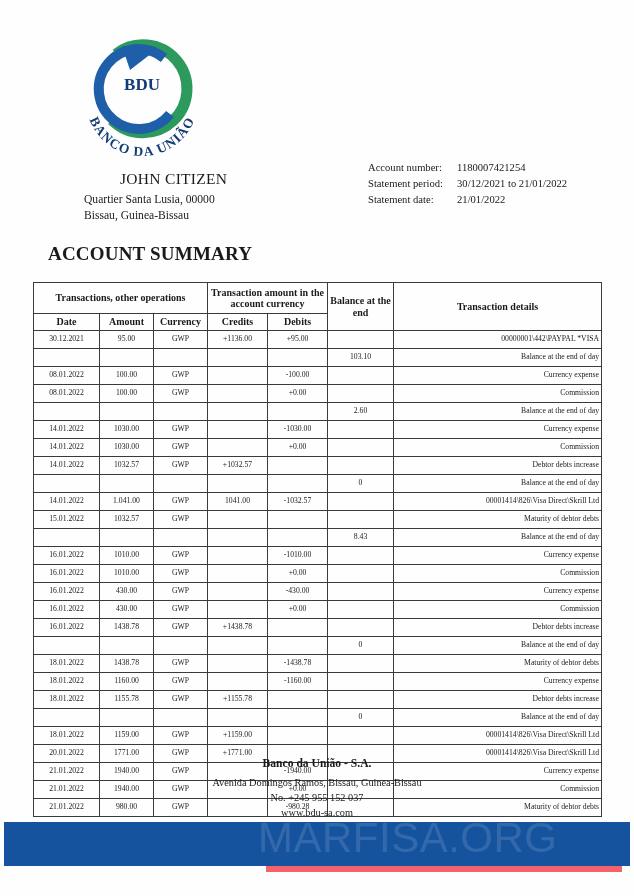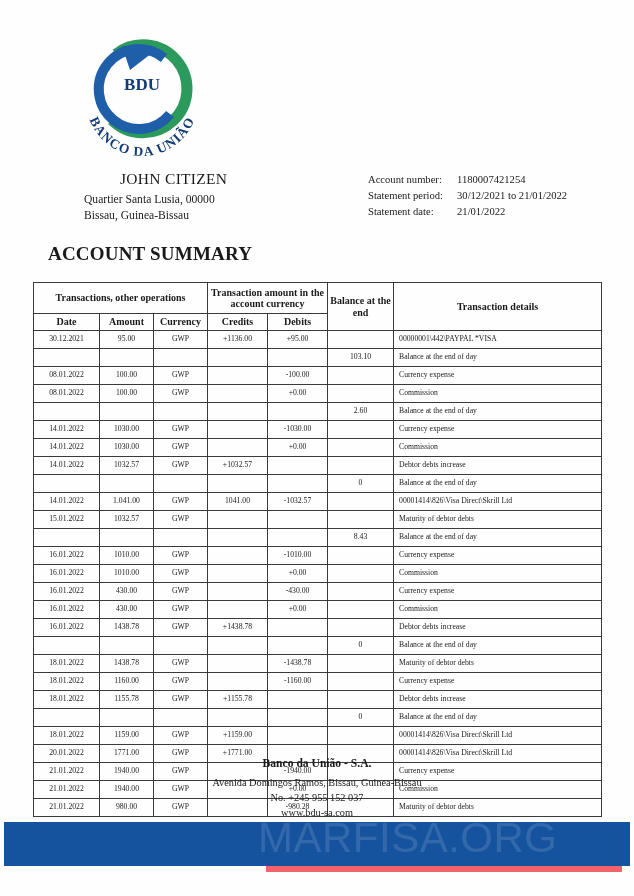--- a/index.html
+++ b/index.html
@@ -48,21 +48,21 @@
   }
   .customer .addr {
     font-size: 11.6px;
     white-space: nowrap;
   }
 
   
   .acct {
     position: absolute;
     left: 368px;
-    top: 172px;
+    top: 160px;
     font-size: 10.6px;
     line-height: 1.53;
   }
   .acct table { border-collapse: collapse; }
   .acct td { padding: 0; vertical-align: top; white-space: nowrap; }
   .acct td.lbl { padding-right: 14px; }
 
   
   .summary-title {
     position: absolute;
@@ -101,21 +101,21 @@
     padding: 1px 2px;
   }
   table.stmt th.grp { height: 28px; }
   table.stmt th.sub { height: 14px; }
   table.stmt td {
     text-align: center;
     font-size: 7.7px;
     padding: 1px 2px;
   }
   table.stmt td.details {
-    text-align: left;
+    text-align: right;
     padding-left: 5px;
   }
   col.c-date    { width: 66px; }
   col.c-amount  { width: 54px; }
   col.c-curr    { width: 54px; }
   col.c-credits { width: 60px; }
   col.c-debits  { width: 60px; }
   col.c-balance { width: 66px; }
   col.c-details { width: 208px; }
 

